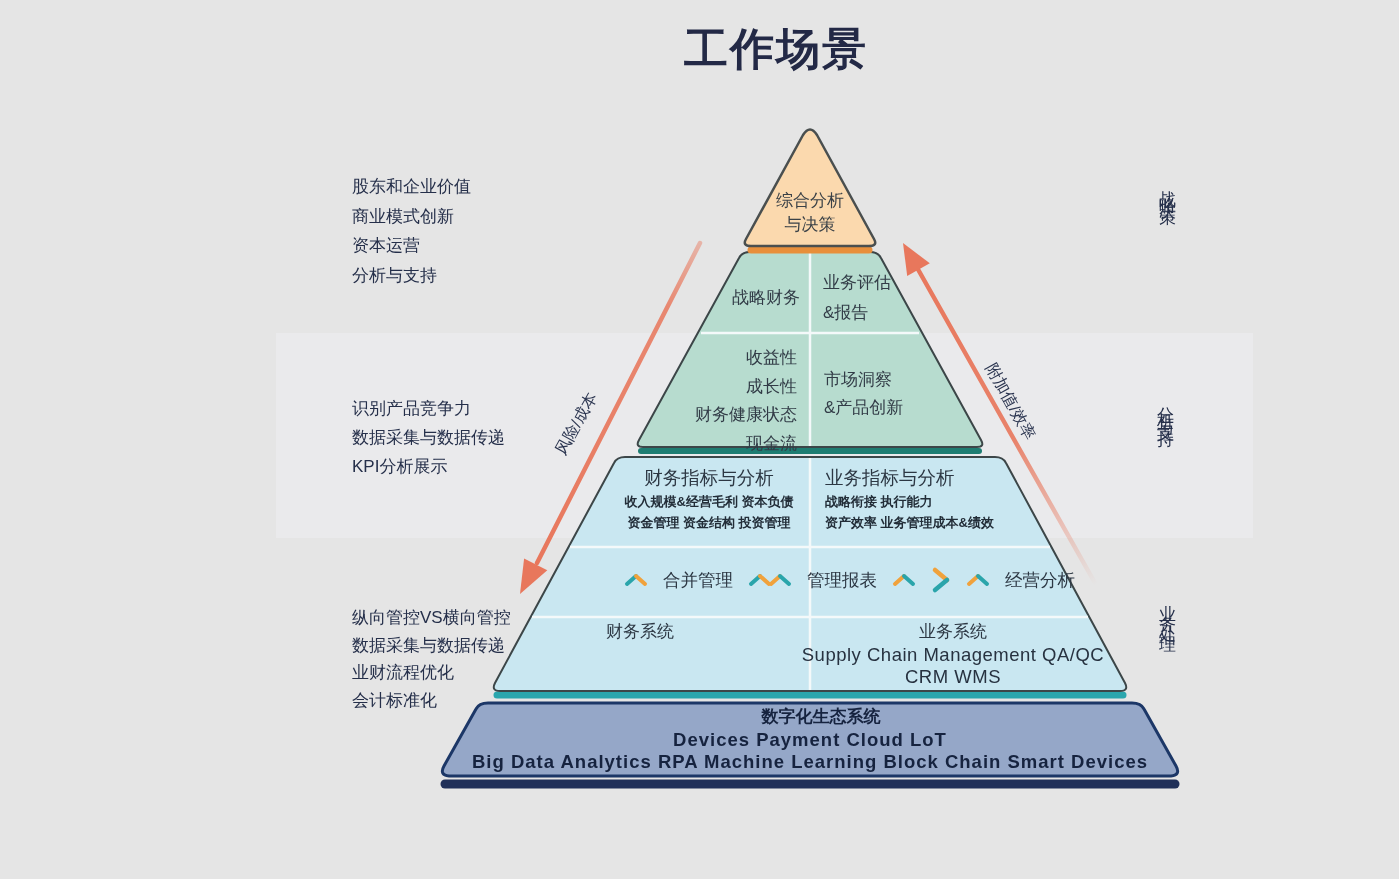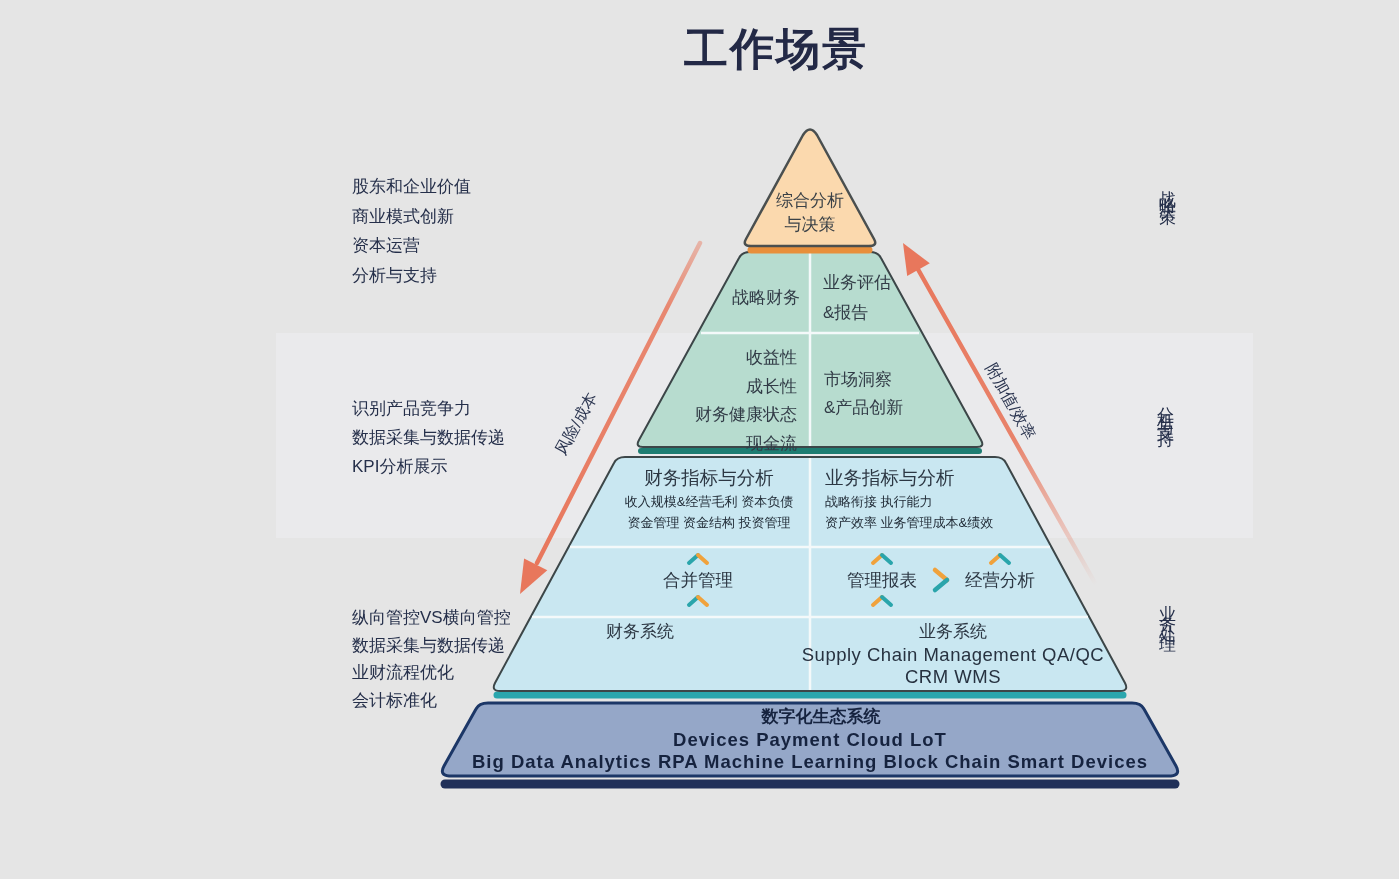--- a/index.html
+++ b/index.html
@@ -26,26 +26,26 @@
   .rot-label{
     position:absolute;font-size:16px;font-weight:500;color:#2b3550;white-space:nowrap;
     transform-origin:center center;
   }
   .pyr-text{position:absolute;color:#323c47;font-size:17px;white-space:pre-line;}
   .center-xy{transform:translate(-50%,-50%);text-align:center;}
   .center-y{transform:translateY(-50%);text-align:left;}
   .right-xy{transform:translate(-100%,-50%);text-align:right;}
   .nowrap{white-space:nowrap;}
   .ind-title{font-size:18.5px;font-weight:500;color:#2c3743;}
-  .ind-small{font-size:13px;font-weight:normal;color:#222d38;}
+  .ind-small{font-size:13px;font-weight:bold;color:#222d38;}
   .sys-title{font-size:17px;font-weight:500;color:#2c3743;}
   .sys-items{font-size:18.5px;font-weight:500;color:#273240;letter-spacing:0.5px;}
   .eco-title{font-size:17px;font-weight:600;color:#16233f;margin-left:11px;}
   .eco-line{font-size:18.5px;font-weight:600;color:#16233f;letter-spacing:1px;}
-  .stack{display:flex;flex-direction:column;align-items:center;gap:2px;}
+  .stack{display:flex;flex-direction:row;align-items:center;gap:14px;}
   .row{display:flex;flex-direction:row;align-items:center;gap:12px;}
   .mgmt-label{font-size:17.5px;color:#2c3743;white-space:nowrap;}
   .hidden-chev{visibility:hidden;}
   svg{display:block;}
 </style>
 </head>
 <body>
 
 <div class="stage">
 

